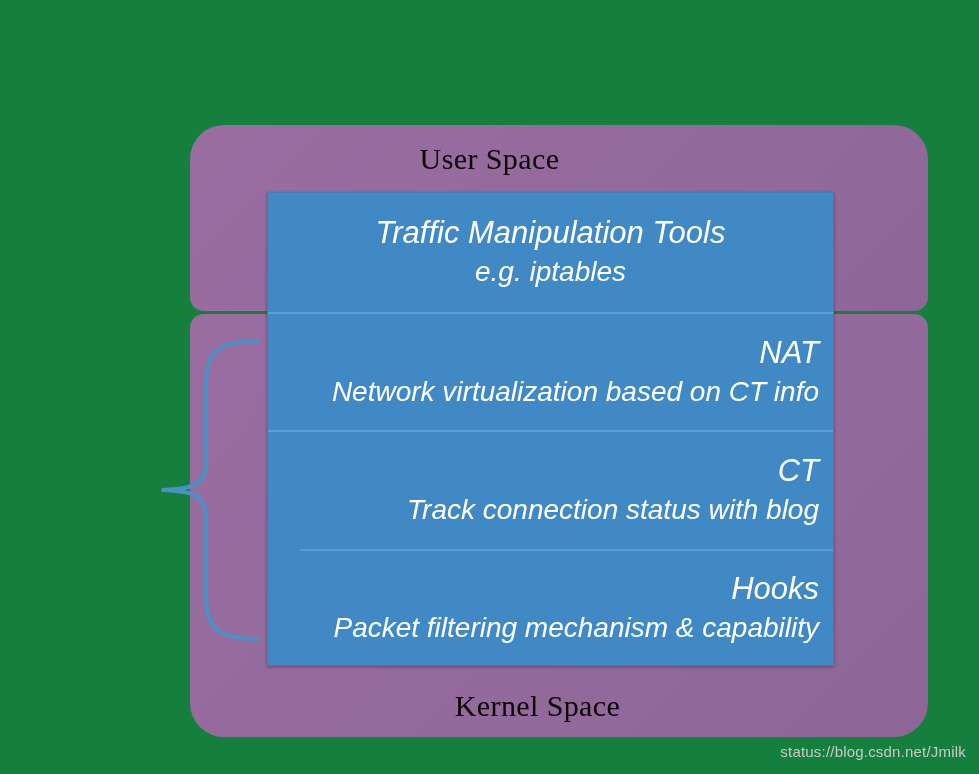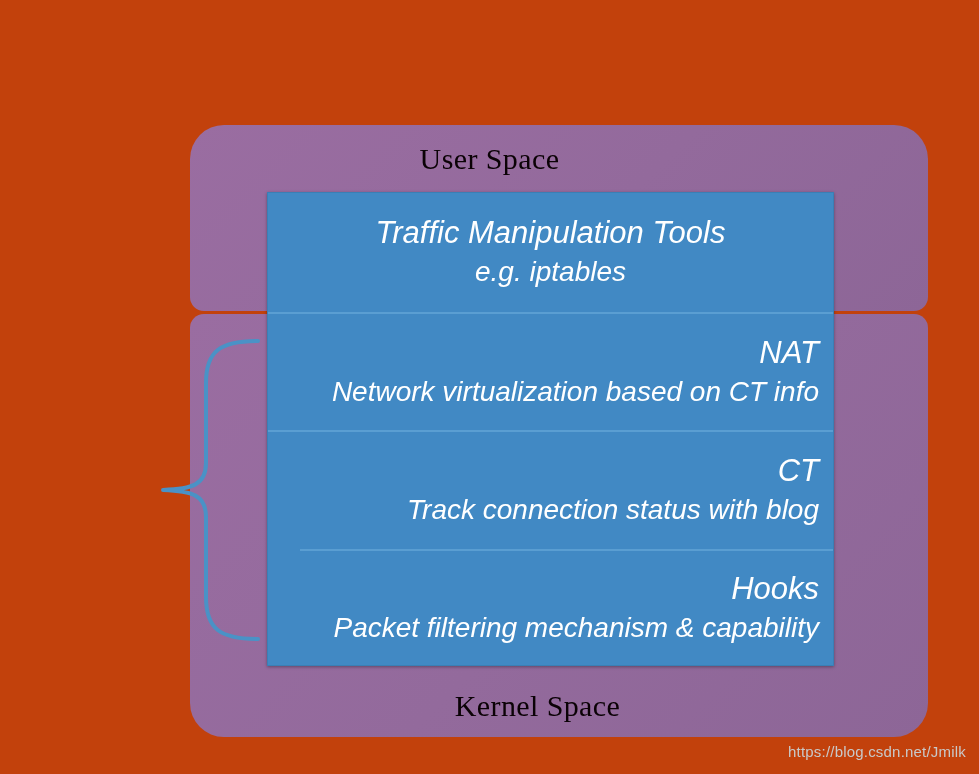--- a/index.html
+++ b/index.html
@@ -7,21 +7,21 @@
     padding: 0;
     background: #000000;
   }
   body {
     font-family: "Liberation Sans", sans-serif;
   }
   #canvas {
     position: relative;
     width: 979px;
     height: 774px;
-    background: #c2410c;
+    background: #15803d;
     overflow: hidden;
   }
 
   
   .space-box {
     position: absolute;
     left: 190px;
     width: 738px;
     background: linear-gradient(135deg, #9a6da1 0%, #936a9c 55%, #8d6697 100%);
     box-sizing: border-box;
@@ -166,15 +166,15 @@
       <div class="layer-sub">Track connection status with blog</div>
     </div>
 
     <div class="layer" id="layer-3">
       <div class="layer-title">Hooks</div>
       <div class="layer-sub">Packet filtering mechanism &amp; capability</div>
     </div>
 
   </div>
 
-  <div id="watermark">https://blog.csdn.net/Jmilk</div>
+  <div id="watermark">status://blog.csdn.net/Jmilk</div>
 
 </div>
 
 </body></html>

